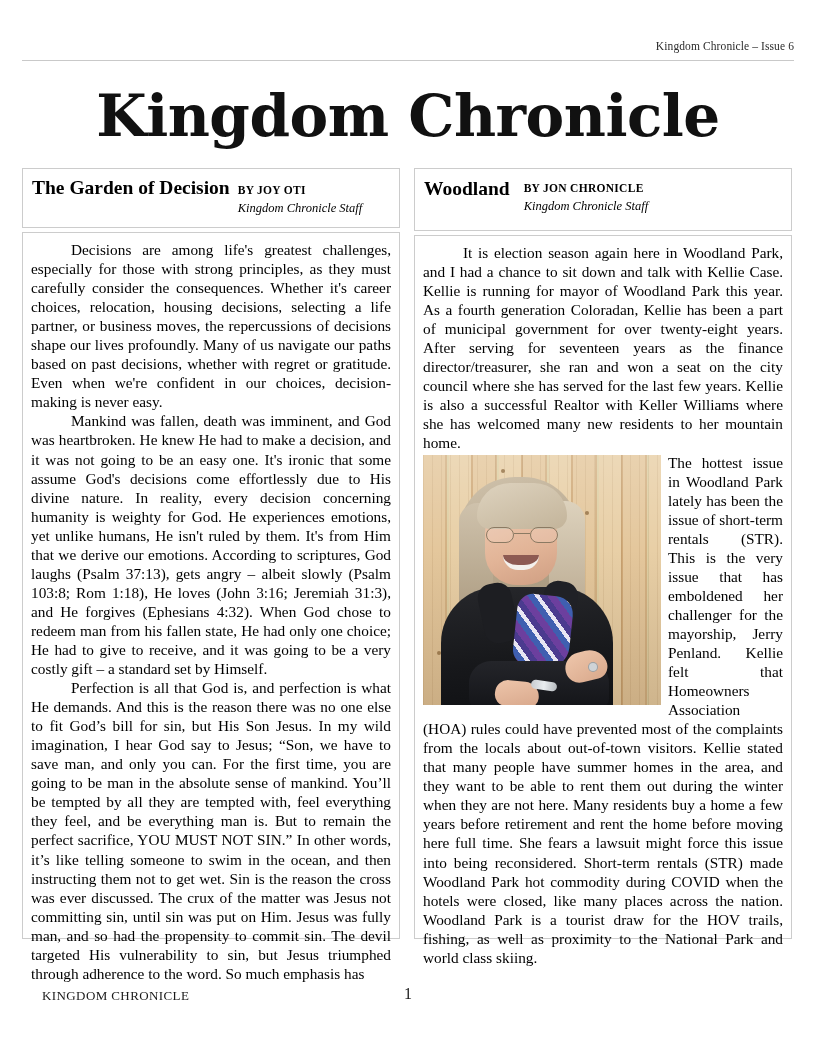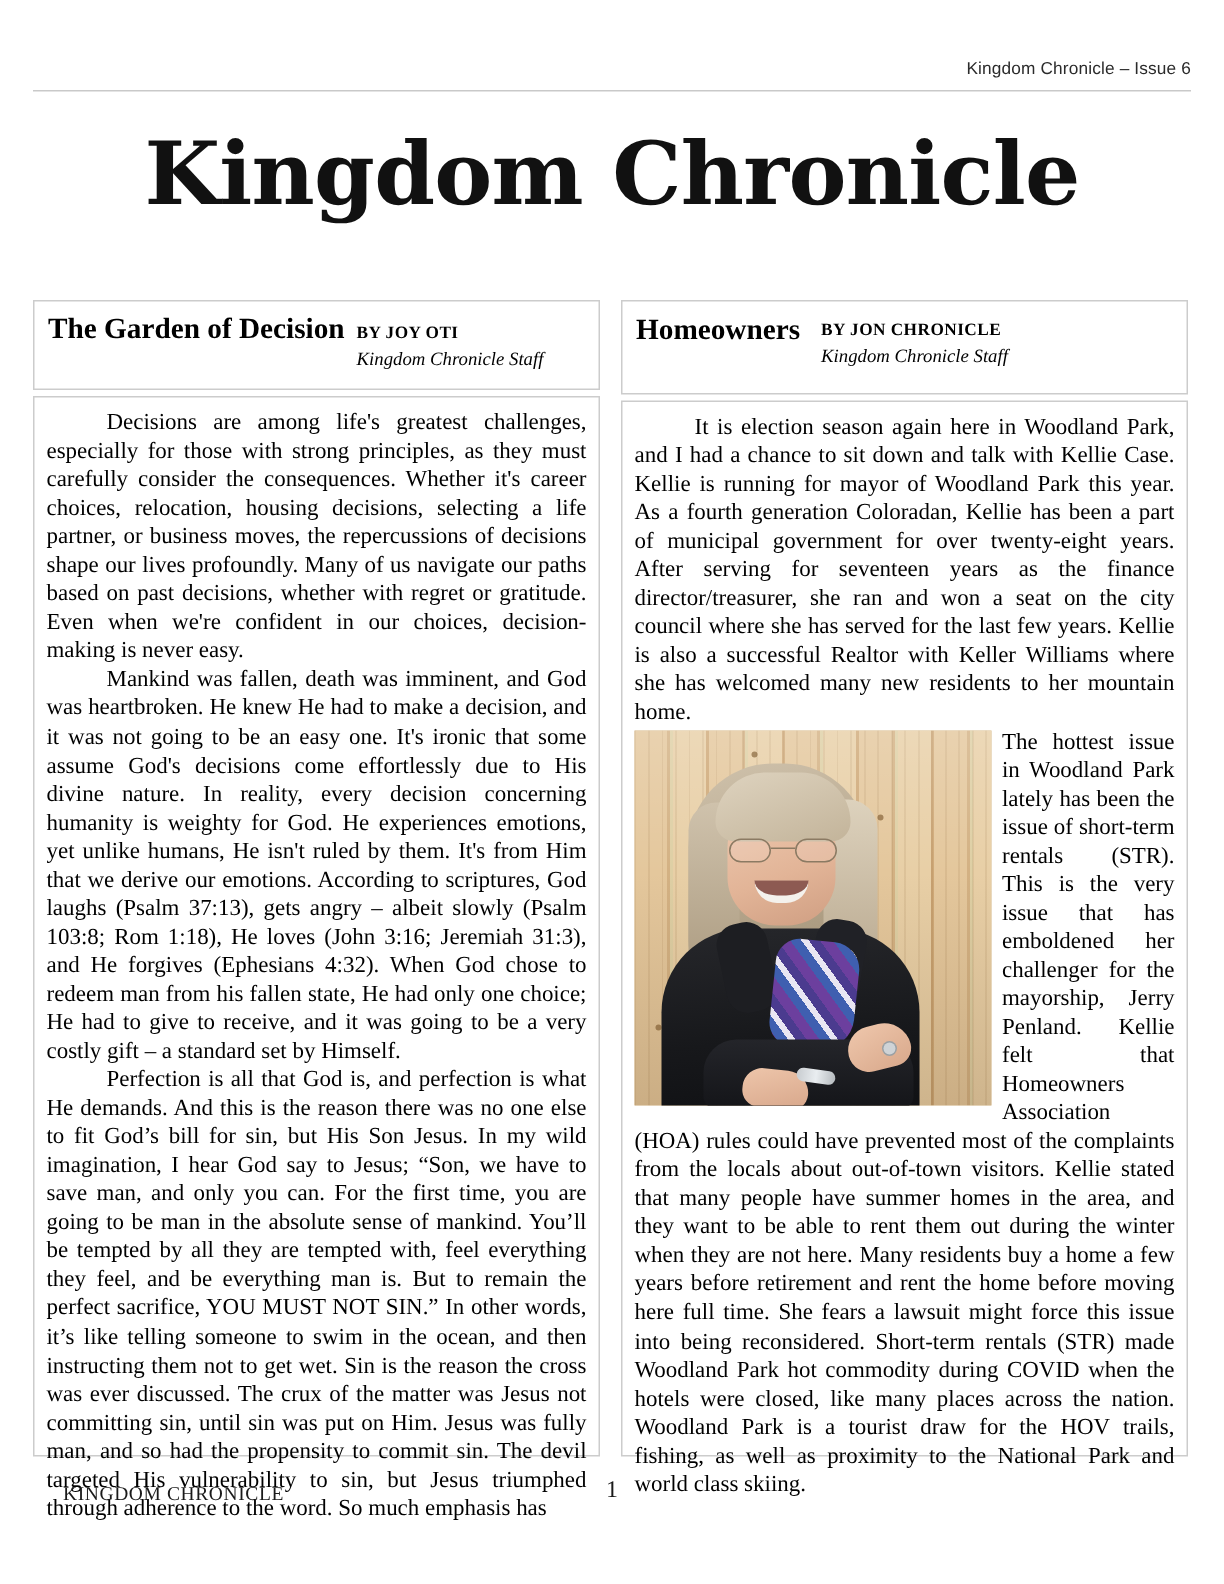--- a/index.html
+++ b/index.html
@@ -24,21 +24,21 @@
     box-sizing: border-box;
   }
 
   
   .running-head {
     position: absolute;
     left: 22px;
     top: 40px;
     width: 772px;
     text-align: right;
-    font-family: Liberation Sans, sans-serif;
+    font-family: Liberation Serif, serif;
     font-size: 11.5px;
     color: #2b2b2b;
     letter-spacing: 0.1px;
   }
   .head-rule {
     position: absolute;
     left: 22px;
     top: 60px;
     width: 772px;
     height: 1px;
@@ -69,21 +69,20 @@
     width: 378px;
   }
   .col-left  { left: 22px; }
   .col-right { left: 414px; }
 
   .headline-box {
     border: 1px solid #cccccc;
     box-sizing: border-box;
     padding: 7px 9px 8px 9px;
     background: #ffffff;
-    margin-top: 32px;
   }
   .headline-box.left  { height: 60px; }
   .headline-box.right { height: 63px; }
 
   .headline {
     font-family: "Liberation Serif", serif;
     font-weight: 700;
     font-size: 19.5px;
     line-height: 24px;
     display: inline;
@@ -397,21 +396,21 @@
         <p>Mankind was fallen, death was imminent, and God was heartbroken. He knew He had to make a decision, and it was not going to be an easy one. It's ironic that some assume God's decisions come effortlessly due to His divine nature. In reality, every decision concerning humanity is weighty for God. He experiences emotions, yet unlike humans, He isn't ruled by them. It's from Him that we derive our emotions. According to scriptures, God laughs (Psalm 37:13), gets angry – albeit slowly (Psalm 103:8; Rom 1:18), He loves (John 3:16; Jeremiah 31:3), and He forgives (Ephesians 4:32). When God chose to redeem man from his fallen state, He had only one choice; He had to give to receive, and it was going to be a very costly gift – a standard set by Himself.</p>
         <p>Perfection is all that God is, and perfection is what He demands. And this is the reason there was no one else to fit God’s bill for sin, but His Son Jesus. In my wild imagination, I hear God say to Jesus; “Son, we have to save man, and only you can. For the first time, you are going to be man in the absolute sense of mankind. You’ll be tempted by all they are tempted with, feel everything they feel, and be everything man is. But to remain the perfect sacrifice, YOU MUST NOT SIN.” In other words, it’s like telling someone to swim in the ocean, and then instructing them not to get wet. Sin is the reason the cross was ever discussed. The crux of the matter was Jesus not committing sin, until sin was put on Him. Jesus was fully man, and so had the propensity to commit sin. The devil targeted His vulnerability to sin, but Jesus triumphed through adherence to the word. So much emphasis has</p>
       </div>
     </div>
 
   </div>
 
   <div class="col col-right">
 
     <div class="headline-box right">
-      <span class="headline-right-line2"><span class="h2">Homeowners</span><span class="byline-wrap right-byline"><span class="byline">BY JON CHRONICLE</span><br><span class="byline-sub">Kingdom Chronicle Staff</span></span></span>
+      <span class="headline-right-line2"><span class="h2">Woodland</span><span class="byline-wrap right-byline"><span class="byline">BY JON CHRONICLE</span><br><span class="byline-sub">Kingdom Chronicle Staff</span></span></span>
     </div>
 
     <div class="body-box right">
       <div class="bodytext">
         <p>It is election season again here in Woodland Park, and I had a chance to sit down and talk with Kellie Case. Kellie is running for mayor of Woodland Park this year. As a fourth generation Coloradan, Kellie has been a part of municipal government for over twenty-eight years. After serving for seventeen years as the finance director/treasurer, she ran and won a seat on the city council where she has served for the last few years. Kellie is also a successful Realtor with Keller Williams where she has welcomed many new residents to her mountain home.</p>
         <p style="text-indent:0">
           <span class="photo">
             <span class="fence"></span>
             <span class="fence-knot" style="left:78px; top:14px;"></span>
             <span class="fence-knot" style="left:162px; top:56px;"></span>

